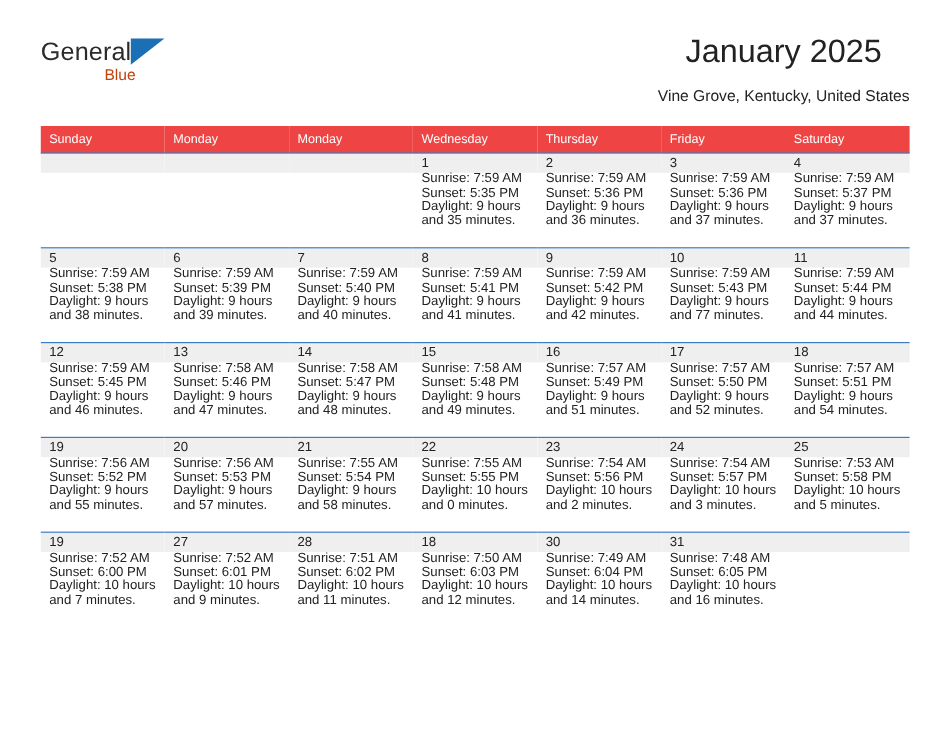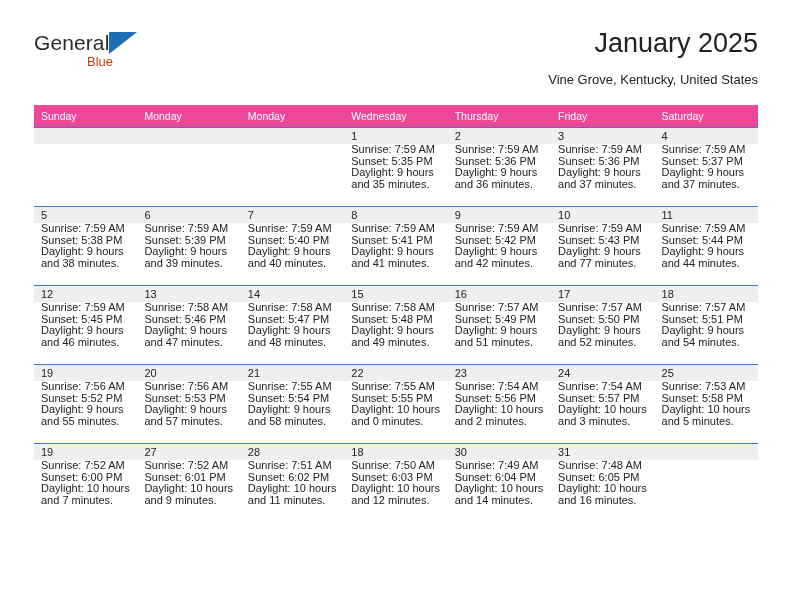--- a/index.html
+++ b/index.html
@@ -64,40 +64,41 @@
     position: absolute;
     right: 0;
     top: 0;
     text-align: right;
   }
   .cal-title {
     font-size: 27px;
     color: #222222;
     line-height: 34px;
     white-space: nowrap;
+    text-align: center;
   }
   .cal-subtitle {
     font-size: 13px;
     color: #222222;
     line-height: 18px;
     margin-top: 11px;
     white-space: nowrap;
   }
 
   
   .calendar {
     position: absolute;
     left: 34px;
     top: 105px;
     width: 724px;
     border-collapse: collapse;
     table-layout: fixed;
   }
   .calendar th {
-    background: #ec4899;
+    background: #ef4444;
     color: #ffffff;
     font-size: 10.5px;
     font-weight: normal;
     text-align: left;
     padding: 5px 0 5px 7px;
     height: 11px;
     border: none;
   }
   .calendar td {
     vertical-align: top;

